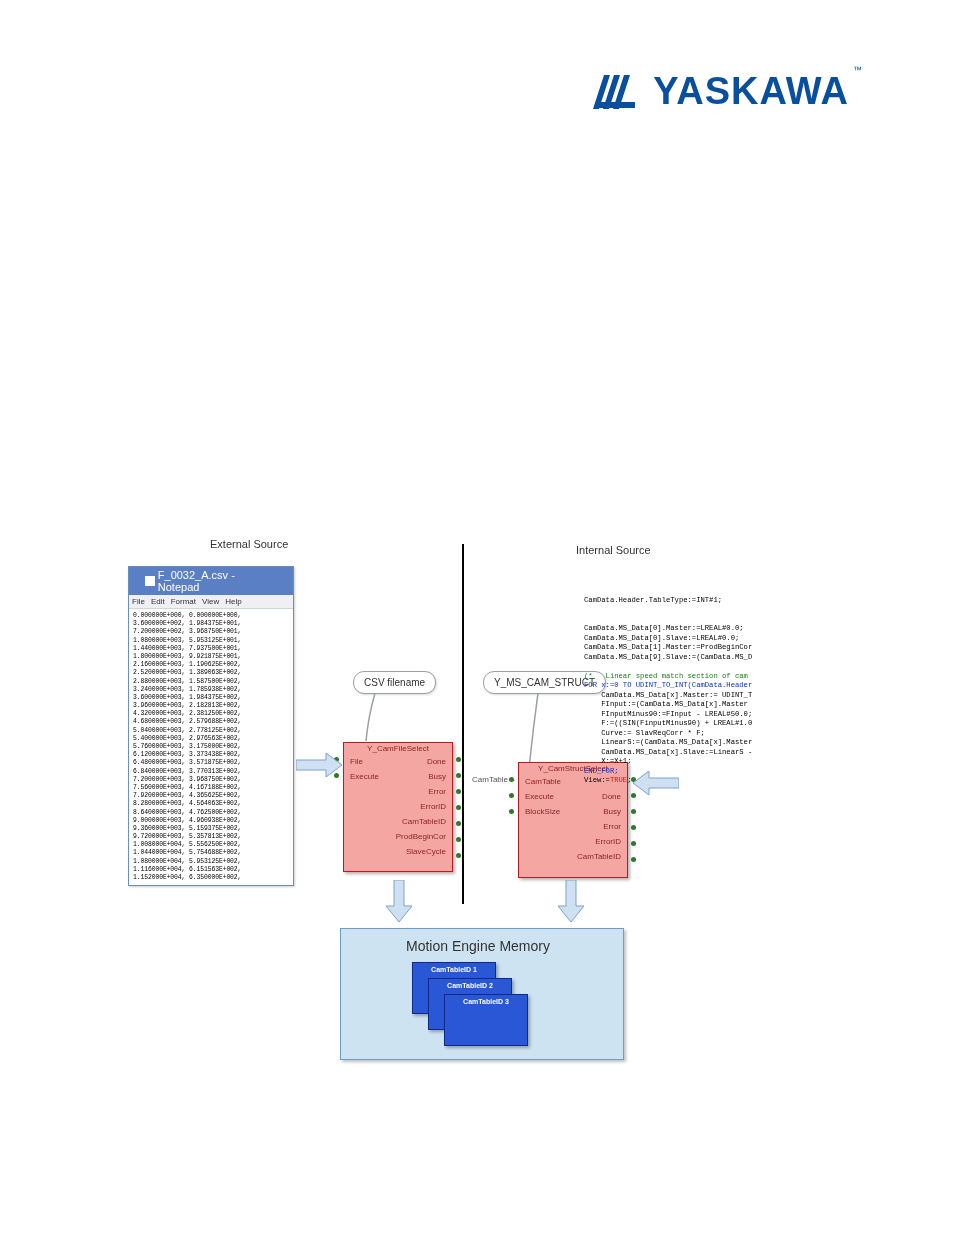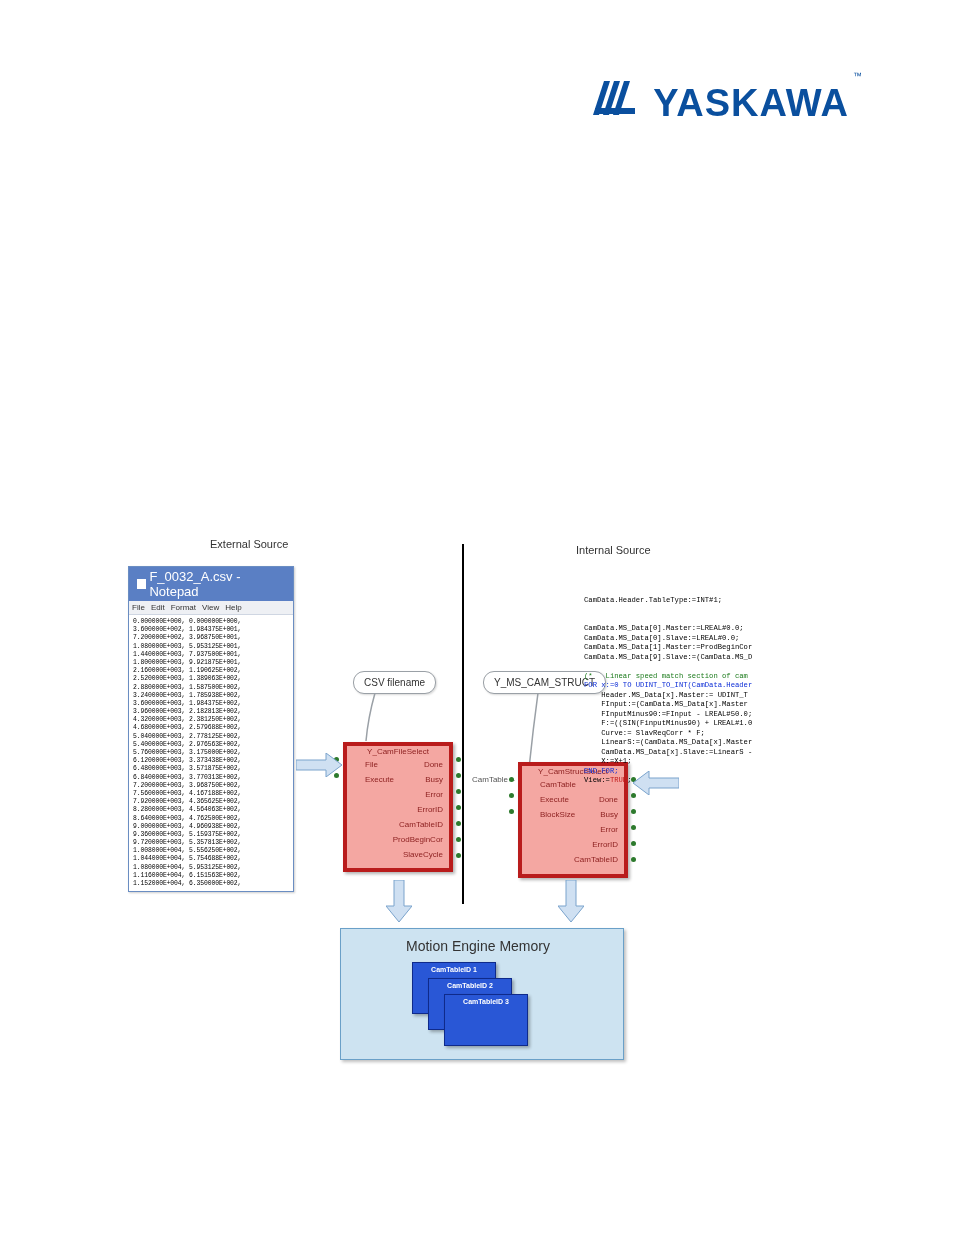--- a/index.html
+++ b/index.html
@@ -1,35 +1,35 @@
 <!DOCTYPE html>
 <html><head>
 <meta charset="utf-8">
 <style>
   * { margin:0; padding:0; box-sizing:border-box; }
   body { width:954px; height:1235px; background:#fff; font-family:Arial,Helvetica,sans-serif; position:relative; }
   .page { position:relative; width:954px; height:1235px; }
   .logo { position:absolute; top:70px; right:90px; display:flex; align-items:center; gap:6px; }
   .logo-strokes { position:relative; width:58px; height:40px; }
-  .logo-text { font-size:38px; font-weight:700; color:#0a4f9e; letter-spacing:1px; font-family:Arial,Helvetica,sans-serif;margin-top:12px; }
+  .logo-text { font-size:38px; font-weight:700; color:#0a4f9e; letter-spacing:1px; font-family:Arial,Helvetica,sans-serif; }
   .logo-tm { font-size:9px; color:#0a4f9e; position:relative; top:-22px; left:-2px; }
 
   .diagram { position:absolute; top:530px; left:128px; width:720px; height:595px; }
   .section-heading { position:absolute; font-size:11px; color:#333; }
   .vline { position:absolute; width:2px; background:#000; }
 
   .notepad { position:absolute; width:166px; background:#fff; border:1px solid #6a8dc2; box-shadow:1px 1px 2px rgba(0,0,0,.2); font-family:"Courier New",monospace; }
-  .np-title { background:#5a7fc4; color:#fff; font-size:13px; padding:2px 8px; display:flex; align-items:center; gap:3px; font-family:Arial,sans-serif; }
+  .np-title { background:#5a7fc4; color:#fff; font-size:11px; padding:2px 16px; display:flex; align-items:center; gap:3px; font-family:Arial,sans-serif; }
   .np-title::before { content:""; width:10px; height:10px; background:#fff; display:inline-block; }
   .np-menu { background:#eef0f4; border-bottom:1px solid #cfd6e2; font-size:8px; color:#333; padding:2px 3px; display:flex; gap:6px; font-family:Arial,sans-serif; }
   .np-body { padding:3px 4px; font-size:6.4px; color:#000; line-height:1.28; white-space:pre; letter-spacing:-0.1px; }
 
   .callout { position:absolute; background:#fff; border:1.5px solid #9aa0a6; border-radius:11px; padding:5px 10px; font-size:10px; color:#333; box-shadow:1px 1px 2px rgba(0,0,0,.15); }
 
-  .fb { position:absolute; background:#f4a7a2; border:4px solid #b91c1c; box-shadow:2px 2px 3px rgba(0,0,0,.3); font-size:8px; color:#8b1e1e; padding:14px 6px 6px 18px; }
+  .fb { position:absolute; background:#f4a7a2; border:1px solid #b91c1c; box-shadow:2px 2px 3px rgba(0,0,0,.3); font-size:8px; color:#8b1e1e; padding:14px 6px 6px 6px; }
   .fb-title { position:absolute; top:1px; left:0; right:0; text-align:center; font-size:8px; color:#8b1e1e; }
   .fb-row { display:flex; justify-content:space-between; margin-bottom:6px; }
   .fb-in { text-align:left; }
   .fb-out { text-align:left; }
   .pin-dot { position:absolute; width:5px; height:5px; background:#2d7a2d; border-radius:50%; }
 
   .big-arrow { position:absolute; }
   .big-arrow svg { display:block; }
 
   .code { position:absolute; font-family:"Courier New",monospace; font-size:7.2px; line-height:1.32; white-space:pre; }
@@ -221,21 +221,21 @@
 <span class="c-black">CamData.Header.TableType:=INT#1;</span>
 
 
 <span class="c-black">CamData.MS_Data[0].Master:=LREAL#0.0;</span>
 <span class="c-black">CamData.MS_Data[0].Slave:=LREAL#0.0;</span>
 <span class="c-black">CamData.MS_Data[1].Master:=ProdBeginCor</span>
 <span class="c-black">CamData.MS_Data[9].Slave:=(CamData.MS_D</span>
 
 <span class="c-green">(*   Linear speed match section of cam</span>
 <span class="c-blue">FOR x:=0 TO UDINT_TO_INT(CamData.Header</span>
-<span class="c-black"><span>    Header.MS_Data[x].Master:= UDINT_T</span></span>
+<span class="c-black"><span>    CamData.MS_Data[x].Master:= UDINT_T</span></span>
 <span class="c-black">    FInput:=(CamData.MS_Data[x].Master</span>
 <span class="c-black">    FInputMinus90:=FInput - LREAL#50.0;</span>
 <span class="c-black">    F:=((SIN(FinputMinus90) + LREAL#1.0</span>
 <span class="c-black">    Curve:= SlavReqCorr * F;</span>
 <span class="c-black">    LinearS:=(CamData.MS_Data[x].Master</span>
 <span class="c-black">    CamData.MS_Data[x].Slave:=LinearS -</span>
 <span class="c-black">    X:=X+1;</span>
 <span class="c-blue">END_FOR;</span>
 <span class="c-black">View:=</span><span class="c-red">TRUE</span><span class="c-black">;</span>
     </div>

